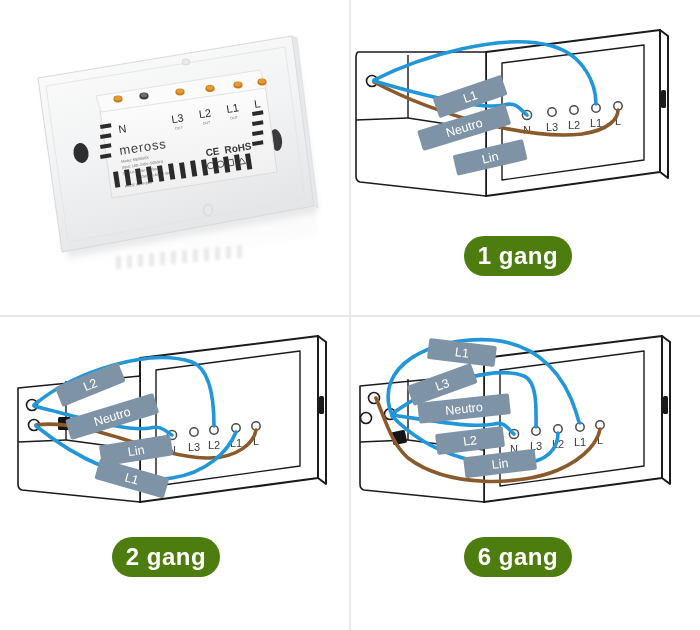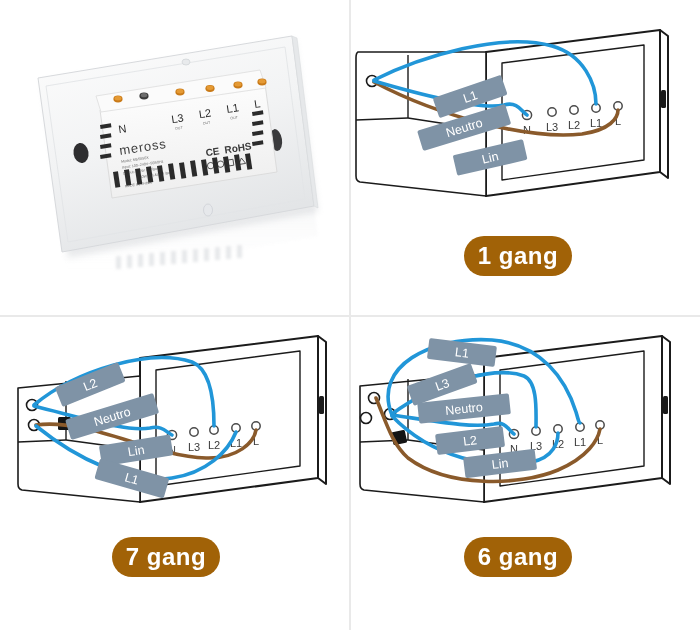--- a/index.html
+++ b/index.html
@@ -46,21 +46,21 @@
   .plate-line-thin { fill: none; stroke: #1b1b1b; stroke-width: 1.4; stroke-linejoin: round; }
   .box-line { fill: #ffffff; stroke: #1b1b1b; stroke-width: 1.6; stroke-linejoin: round; }
   .hole { fill: #ffffff; stroke: #1b1b1b; stroke-width: 1.6; }
   .screw { fill: #ffffff; stroke: #4a4a4a; stroke-width: 1.5; }
   .tag-rect { fill: #7f93a6; }
 
   
   .badge {
     position: absolute;
     display: flex; align-items: center; justify-content: center;
-    background: #a16207;
+    background: #4d7c0f;
     border-radius: 999px;
     color: #ffffff;
     font-family: "Liberation Sans", sans-serif;
     font-size: 24px;
     font-weight: 700;
     letter-spacing: 0.5px;
     width: 108px; height: 40px;
     user-select: none;
   }
   #badge-1gang { left: 112px; top: 236px; }
@@ -328,21 +328,21 @@
       </g>
       <g transform="rotate(-9 136 132)">
         <rect class="tag-rect" x="100" y="122" width="72" height="21" rx="2"></rect>
         <text class="tag-text" x="136" y="133">Lin</text>
       </g>
       <g transform="rotate(16 132 160)">
         <rect class="tag-rect" x="96" y="150" width="72" height="21" rx="2"></rect>
         <text class="tag-text" x="132" y="161">L1</text>
       </g>
     </svg>
-    <div class="badge" id="badge-2gang">7 gang</div>
+    <div class="badge" id="badge-2gang">2 gang</div>
   </div>
 
   <div class="cell" id="cell-3gang">
     <svg width="348" height="215" viewBox="0 0 348 215">
 
       <g>
         <polygon class="plate-line" points="132,40 310,18 310,160 132,184" fill="#ffffff"></polygon>
         <polygon class="plate-line" points="310,18 318,24 318,166 310,160" fill="#f2f2f2"></polygon>
         <polygon class="plate-line-thin" points="148,52 292,33 292,148 148,168" fill="#ffffff"></polygon>
         <rect x="311" y="78" width="5" height="18" rx="1.5" fill="#1b1b1b"></rect>

